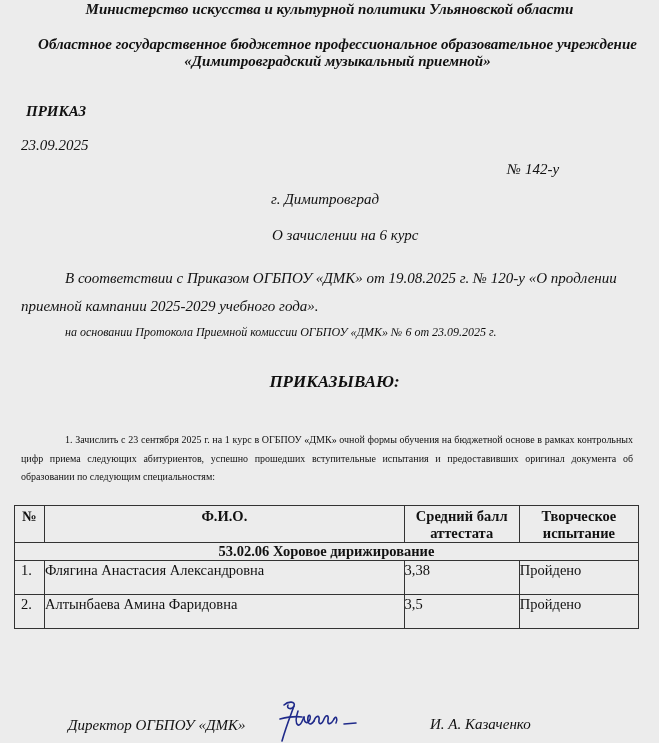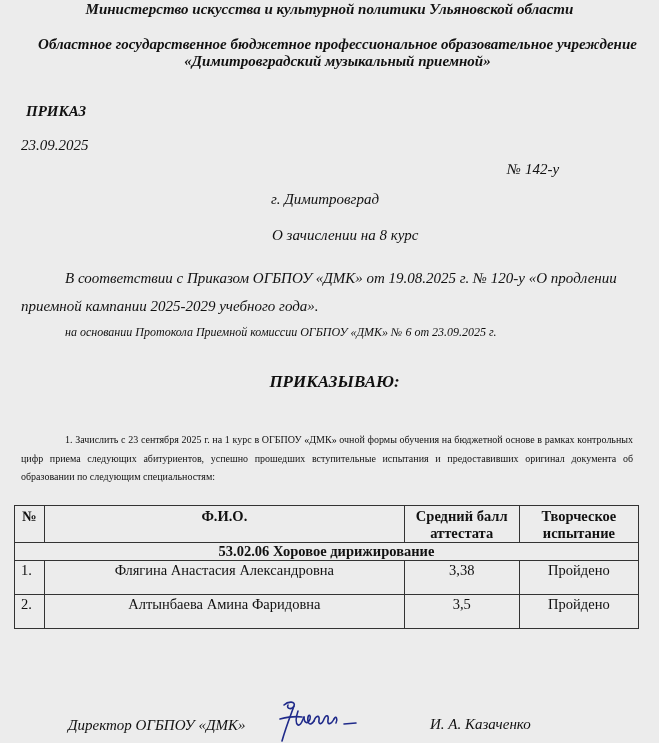--- a/index.html
+++ b/index.html
@@ -35,38 +35,38 @@
     table.roster td, table.roster th {
       border: 1.4px solid #333; padding: 0; vertical-align: top;
     }
     table.roster th { font-weight: bold; text-align: center; line-height: 17px; padding-top: 2px; }
     .c-num { width: 30px; }
     .c-fio { width: 359px; }
     .c-avg { width: 115px; }
     .c-exam { width: 119px; }
     .hdr-row th { height: 33px; }
     .sec-row td { height: 17px; text-align: center; font-weight: bold; line-height: 17px; }
-    .data-row td { height: 33px; text-align: center; line-height: 19px; padding-top: 2px; }
+    .data-row td { height: 33px; text-align: left; line-height: 19px; padding-top: 2px; }
     .data-row td.num { text-align: left; padding-left: 6px; }
     .signer-title { top: 717px; left: 68px; font-size: 15px; }
     .signature { position: absolute; top: 697px; left: 274px; width: 90px; height: 46px; }
     .signer-name { top: 716px; left: 430px; font-size: 15px; }
   </style>
 </head>
 <body>
 
 <div class="abs ministry b">Министерство искусства и культурной политики Ульяновской области</div>
 <div class="abs inst1 b">Областное государственное бюджетное профессиональное образовательное учреждение</div>
 <div class="abs inst2 b">«Димитровградский музыкальный приемной»</div>
 
 <div class="abs prikaz b">ПРИКАЗ</div>
 <div class="abs date">23.09.2025</div>
 <div class="abs number">№ 142-у</div>
 <div class="abs city">г. Димитровград</div>
-<div class="abs subject">О зачислении на 8 курс</div>
+<div class="abs subject">О зачислении на 6 курс</div>
 
 <div class="abs p1a">В соответствии с Приказом ОГБПОУ «ДМК» от 19.08.2025 г. № 120-у «О продлении</div>
 <div class="abs p1b">приемной кампании 2025-2029 учебного года».</div>
 <div class="abs p2">на основании Протокола Приемной комиссии ОГБПОУ «ДМК» № 6 от 23.09.2025 г.</div>
 
 <div class="abs prikazyvayu b">ПРИКАЗЫВАЮ:</div>
 
 <div class="clause"><span class="indent"></span><span>1. Зачислить с 23 сентября 2025 г. на 1 курс в ОГБПОУ «ДМК» очной формы обучения на бюджетной основе в рамках контрольных цифр приема следующих абитуриентов, успешно прошедших вступительные испытания и предоставивших оригинал документа об образовании по следующим специальностям:</span></div>
 
 <table class="roster">

